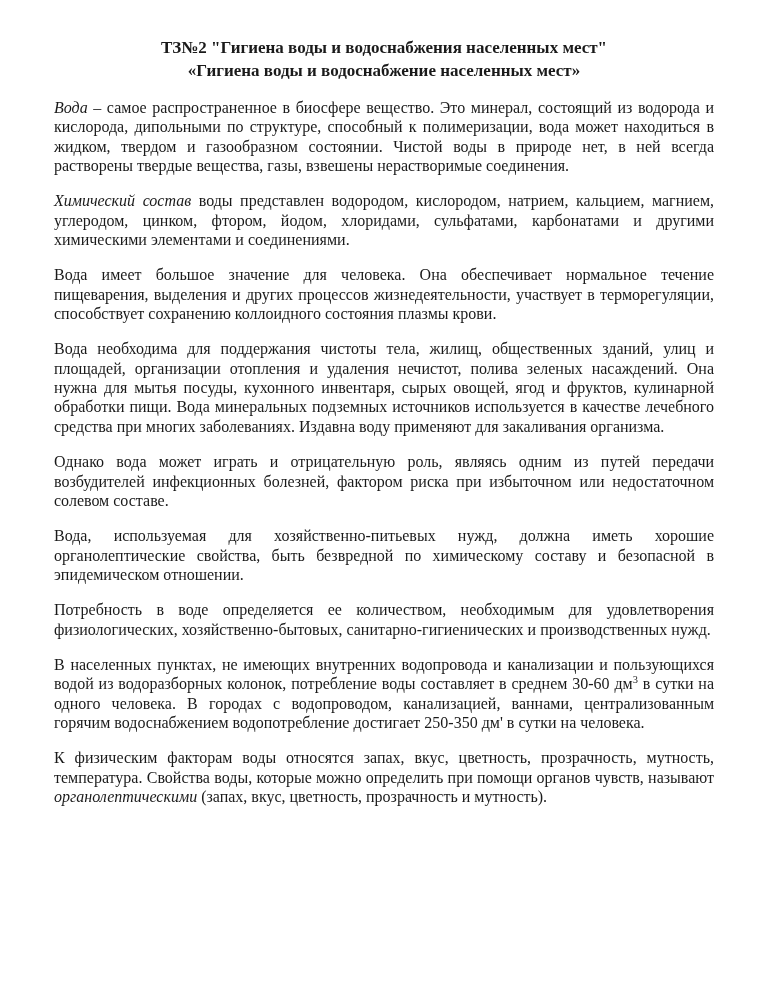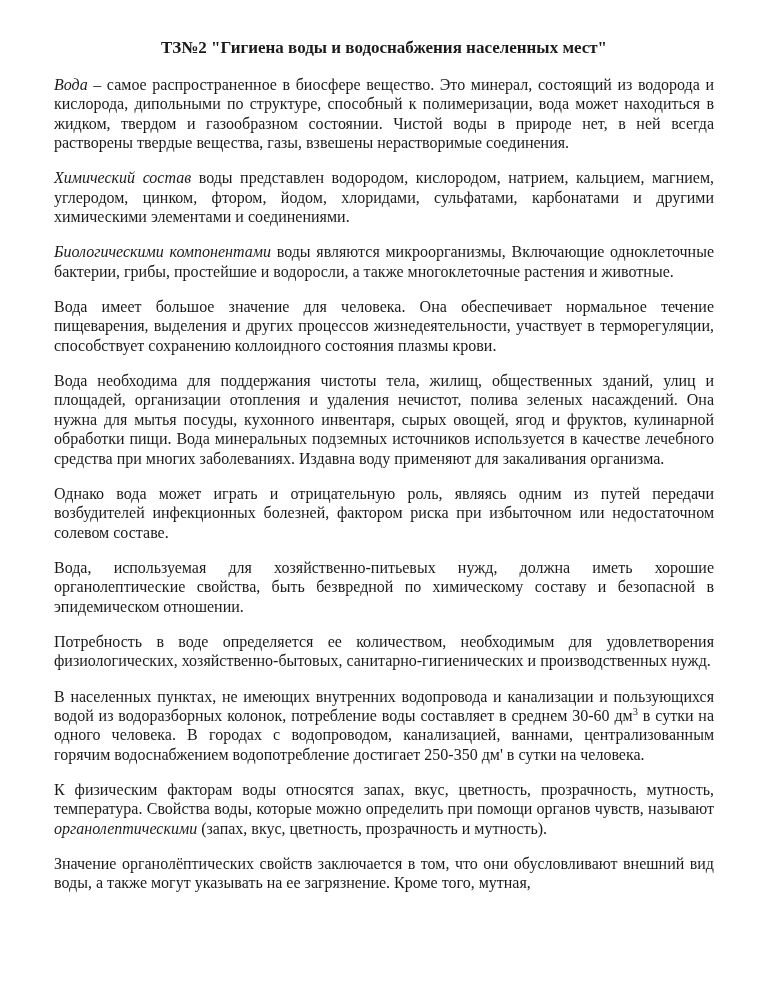--- a/index.html
+++ b/index.html
@@ -41,27 +41,26 @@
     font-size: 0.65em;
     line-height: 0;
   }
 </style>
 </head>
 <body>
 
 <div class="page">
   <div class="doc-title">
     <div>ТЗ№2 "Гигиена воды и водоснабжения населенных мест"</div>
+    <div>«Гигиена воды и водоснабжение населенных мест»</div>
   </div>
   <div class="doc-body">
       <p class=""><span class="run-italic">Вода</span><span class=""> – самое распространенное в биосфере вещество. Это минерал, состоящий из водорода и кислорода, дипольными по структуре, способный к полимеризации, вода может находиться в жидком, твердом и газообразном состоянии. Чистой воды в природе нет, в ней всегда растворены твердые вещества, газы, взвешены нерастворимые соединения.</span></p>
       <p class=""><span class="run-italic">Химический состав</span><span class=""> воды представлен водородом, кислородом, натрием, кальцием, магнием, углеродом, цинком, фтором, йодом, хлоридами, сульфатами, карбонатами и другими химическими элементами и соединениями.</span></p>
-      <p class=""><span class="run-italic">Биологическими компонентами</span><span class=""> воды являются микроорганизмы, Включающие одноклеточные бактерии, грибы, простейшие и водоросли, а также многоклеточные растения и животные.</span></p>
       <p class=""><span class="">Вода имеет большое значение для человека. Она обеспечивает нормальное течение пищеварения, выделения и других процессов жизнедеятельности, участвует в терморегуляции, способствует сохранению коллоидного состояния плазмы крови.</span></p>
       <p class=""><span class="">Вода необходима для поддержания чистоты тела, жилищ, общественных зданий, улиц и площадей, организации отопления и удаления нечистот, полива зеленых насаждений. Она нужна для мытья посуды, кухонного инвентаря, сырых овощей, ягод и фруктов, кулинарной обработки пищи. Вода минеральных подземных источников используется в качестве лечебного средства при многих заболеваниях. Издавна воду применяют для закаливания организма.</span></p>
       <p class=""><span class="">Однако вода может играть и отрицательную роль, являясь одним из путей передачи возбудителей инфекционных болезней, фактором риска при избыточном или недостаточном солевом составе.</span></p>
       <p class=""><span class="">Вода, используемая для хозяйственно-питьевых нужд, должна иметь хорошие органолептические свойства, быть безвредной по химическому составу и безопасной в эпидемическом отношении.</span></p>
       <p class=""><span class="">Потребность в воде определяется ее количеством, необходимым для удовлетворения физиологических, хозяйственно-бытовых, санитарно-гигиенических и производственных нужд.</span></p>
       <p class=""><span class="">В населенных пунктах, не имеющих внутренних водопровода и канализации и пользующихся водой из водоразборных колонок, потребление воды составляет в среднем </span><span class="run-underline">30-60 дм</span><sup class="run-sup">3</sup><span class=""> в сутки на одного человека. В городах с водопроводом, канализацией, ваннами, централизованным горячим водоснабжением водопотребление достигает 250-350 дм' в сутки на человека.</span></p>
       <p class=""><span class="">К физическим факторам воды относятся запах, вкус, цветность, прозрачность, мутность, температура. Свойства воды, которые можно определить при помощи органов чувств, называют </span><span class="run-italic">органолептическими</span><span class=""> (запах, вкус, цветность, прозрачность и мутность).</span></p>
-      <p class=""><span class="">Значение органолёптических свойств заключается в том, что они обусловливают внешний вид воды, а также могут указывать на ее загрязнение. Кроме того, мутная,</span></p>
     </div>
 </div>
 
 </body></html>

